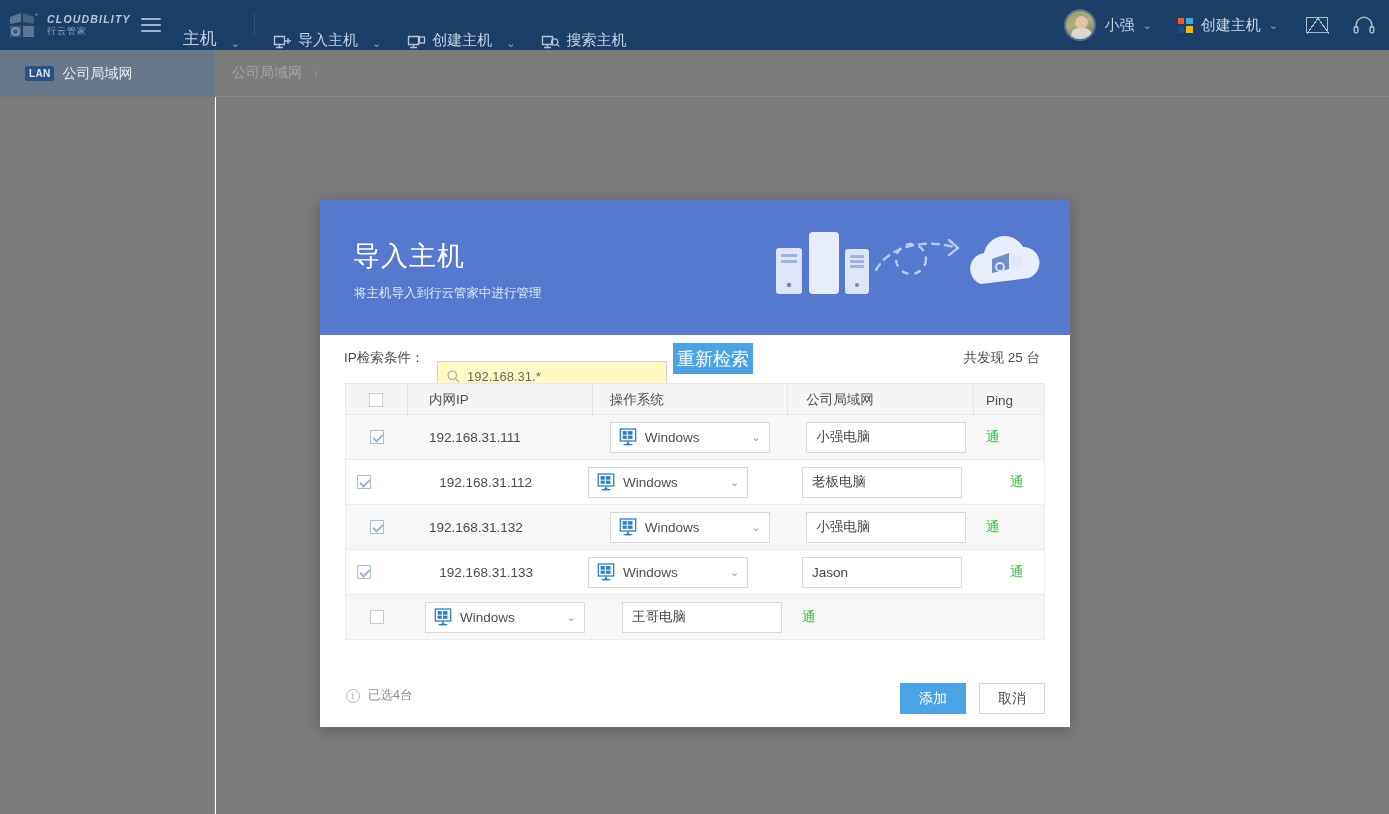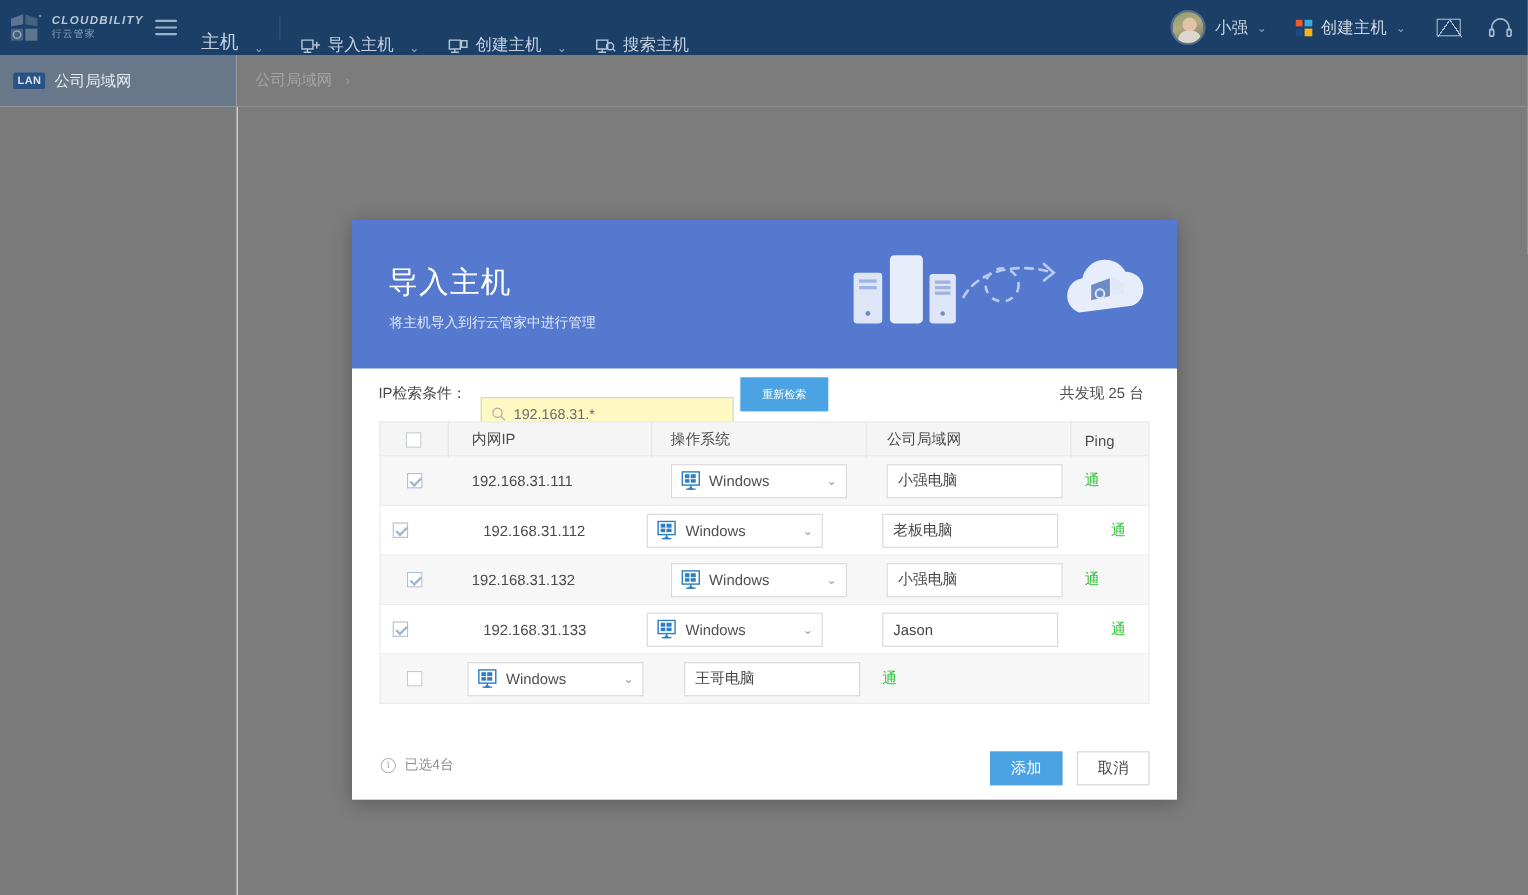--- a/index.html
+++ b/index.html
@@ -67,21 +67,21 @@
     background:
       linear-gradient(to bottom right, transparent 47%, #a9bacd 47%, #a9bacd 53%, transparent 53%) no-repeat left top / 11px 16px,
       linear-gradient(to bottom left, transparent 47%, #a9bacd 47%, #a9bacd 53%, transparent 53%) no-repeat right top / 11px 16px;
   }
   .head-ico { margin-left: 25px; cursor: pointer; }
 
   
   .subbar { position: absolute; left: 0; top: 50px; width: 1389px; height: 47px; }
   .side-head {
     position: absolute; left: 0; top: 0; width: 215px; height: 47px;
-    background: #68788a; display: flex; align-items: center; padding-left: 12px; gap: 8px;
+    background: #68788a; display: flex; align-items: center; padding-left: 25px; gap: 8px;
   }
   .lan-badge {
     background: #2a5283; color: #dbe4ef; font-size: 10px; font-weight: bold;
     padding: 2px 4px; border-radius: 2px; letter-spacing: .3px;
   }
   .side-head .nm { color: #e6ebf1; font-size: 14px; }
   .crumbbar {
     position: absolute; left: 215px; top: 0; width: 1174px; height: 47px;
     background: #7c7c7c; border-bottom: 1px solid #8a8a8a;
     display: flex; align-items: center;
@@ -125,21 +125,21 @@
   
   .srow { position: absolute; left: 0; top: 135px; width: 750px; height: 48px; }
   .srow .lb { position: absolute; left: 24px; top: 14px; font-size: 13.5px; color: #4a4a4a; }
   .ipbox {
     position: absolute; left: 117px; top: 8px; width: 230px; height: 31px;
     border: 1px solid #d2d2d2; background: #fef9c3; display: flex; align-items: center; padding: 0 9px; gap: 7px; margin-top: 18px;
   }
   .ipbox .val { font-size: 13px; color: #6b6b6b; }
   .research-btn {
     position: absolute; left: 353px; top: 8px; width: 80px; height: 31px;
-    background: #4ba3e3; color: #fff; font-size: 10px;
+    background: #4ba3e3; color: #fff; font-size: 18px;
     display: flex; align-items: center; justify-content: center; cursor: pointer;
   }
   .found { position: absolute; right: 30px; top: 14px; font-size: 13.5px; color: #4d4d4d; }
 
   
   .tbl { position: absolute; left: 25px; top: 183px; width: 700px; }
   .thead {
     display: flex; height: 32px;
     background: #f5f5f5; border: 1px solid #e8e8e8; font-size: 13.5px; color: #4e4e4e;
   }

